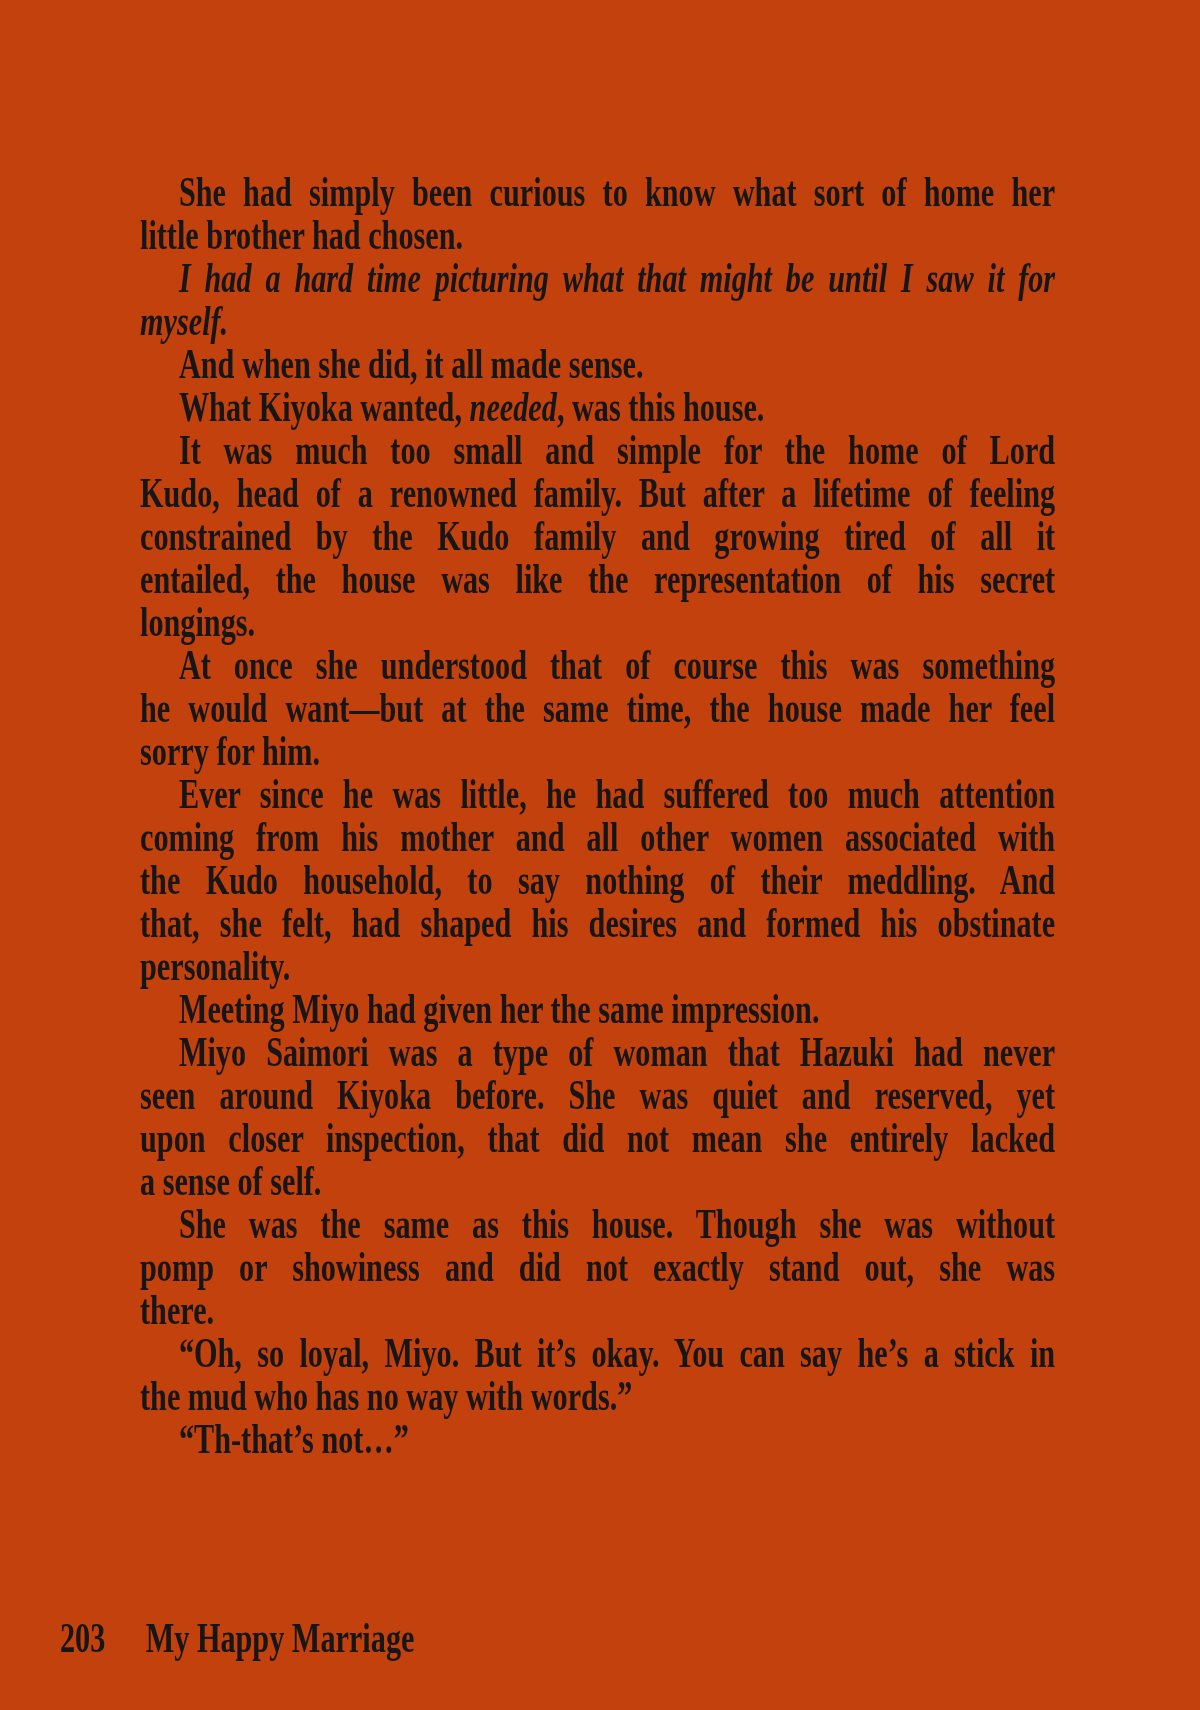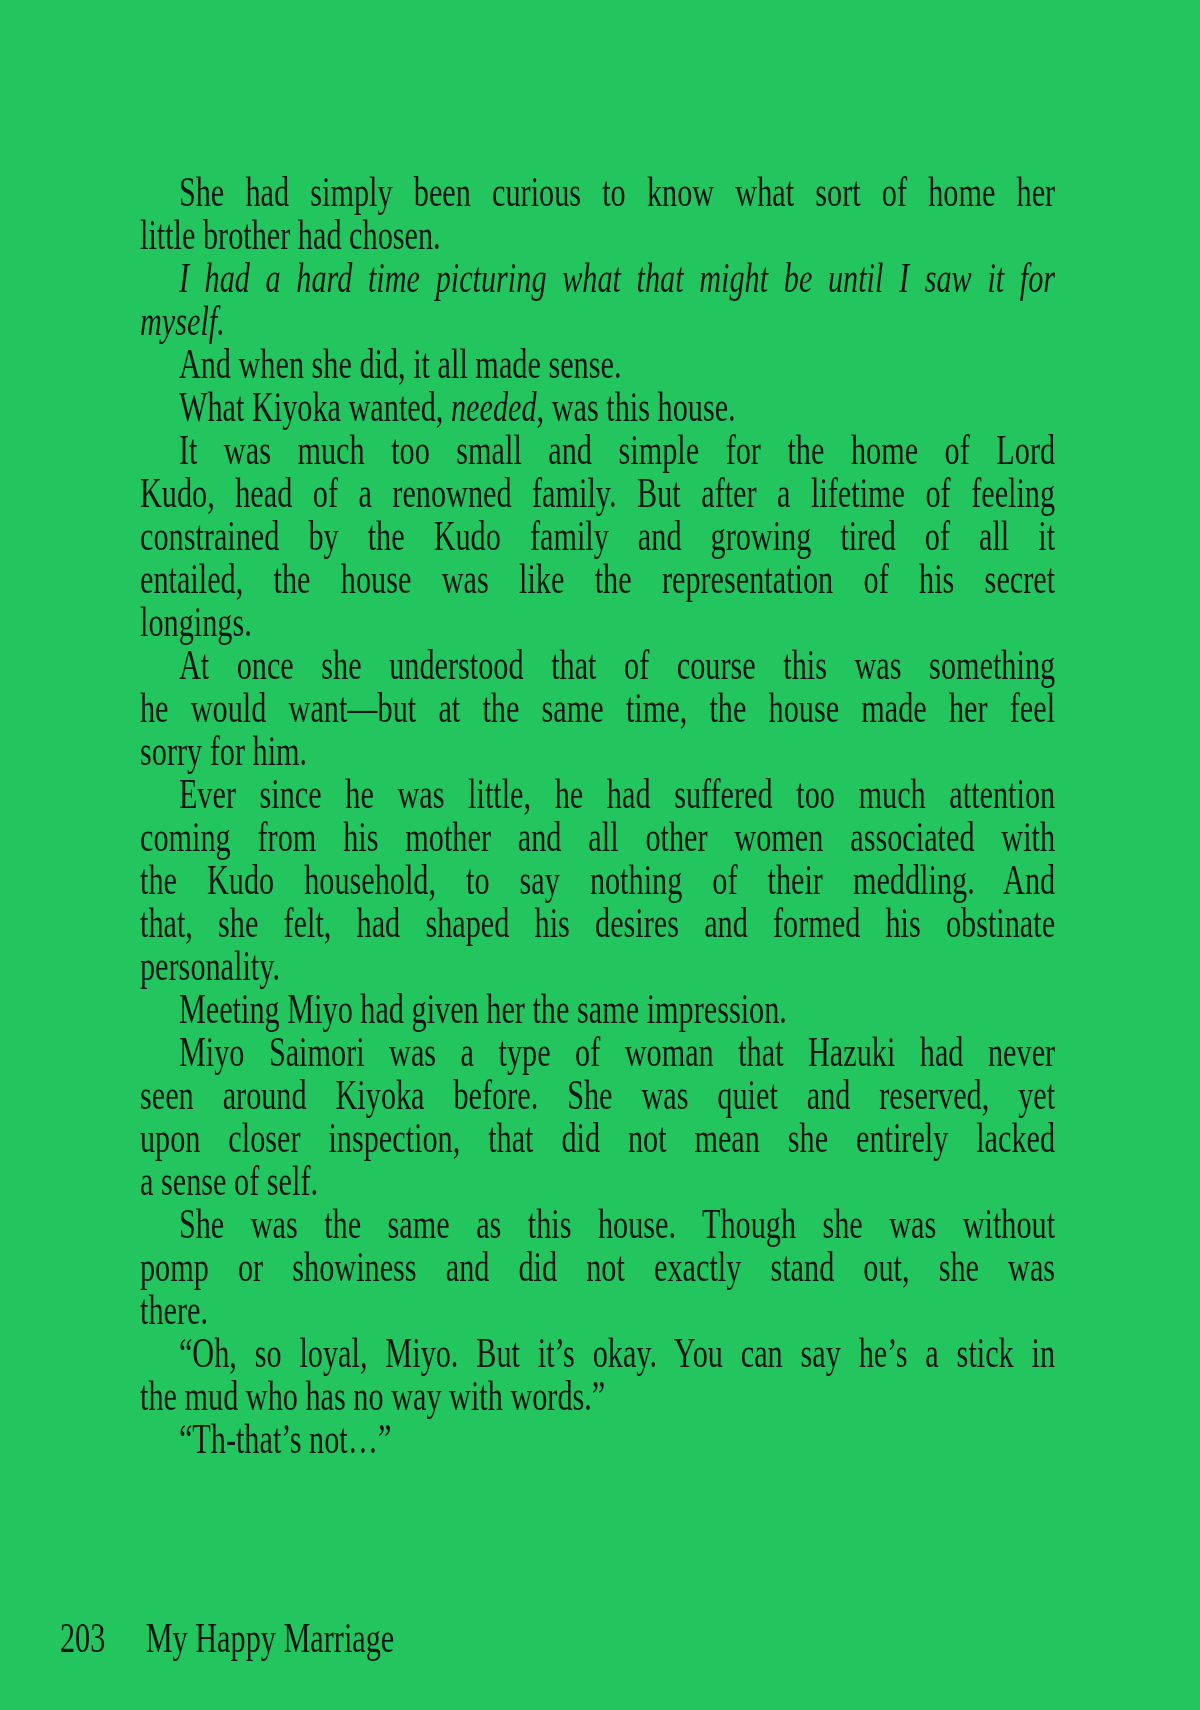--- a/index.html
+++ b/index.html
@@ -11,21 +11,22 @@
     height: 1710px;
     position: relative;
     background: #ffffff;
     font-family: "Liberation Serif", "DejaVu Serif", serif;
     color: #161616;
     overflow: hidden;
   }
   .page {
     position: absolute;
     inset: 0;
-    background: #22c55e;
+    background: #c2410c;
+    font-weight: bold;
   }
   
   .text-block {
     position: absolute;
     left: 140px;
     top: 171px;
     width: 1271px;
     transform: scaleX(0.72);
     transform-origin: 0 0;
     font-size: 42px;

